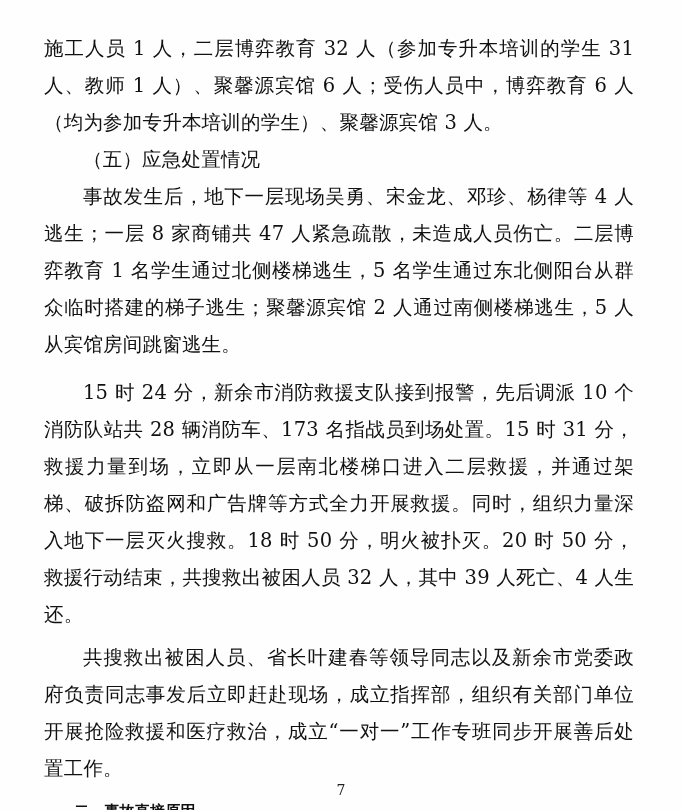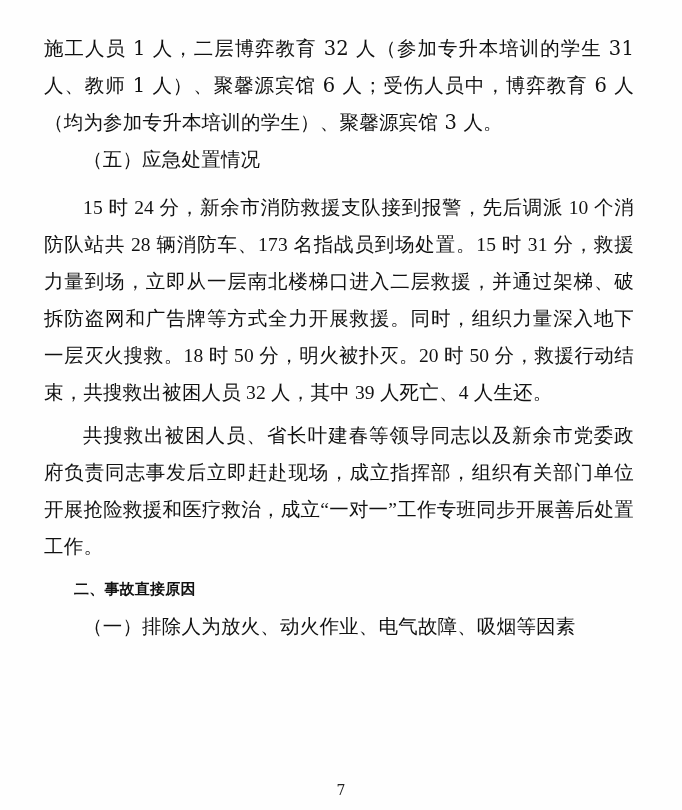--- a/index.html
+++ b/index.html
@@ -27,21 +27,20 @@
     line-height: 37px;
     text-align: justify;
     text-justify: inter-ideograph;
     letter-spacing: 0.2px;
   }
   p {
     margin: 0;
   }
   .indent {
     text-indent: 2em;
-    font-family: Liberation Serif, serif;
   }
   .heading {
     font-weight: bold;
     text-indent: 2em;
     font-size: 15px;
     line-height: 37px;
   }
   .gap {
     height: 11px;
   }
@@ -63,20 +62,21 @@
 <body>
 
 <div class="page">
 
   <div class="body-text">
 
     <p class="flush">施工人员 1 人，二层博弈教育 32 人（参加专升本培训的学生 31 人、教师 1 人）、聚馨源宾馆 6 人；受伤人员中，博弈教育 6 人（均为参加专升本培训的学生）、聚馨源宾馆 3 人。</p>
 
     <p class="indent">（五）应急处置情况</p>
 
+    <p class="indent">事故发生后，地下一层现场吴勇、宋金龙、邓珍、杨律等 4 人逃生；一层 8 家商铺共 47 人紧急疏散，未造成人员伤亡。二层博弈教育 1 名学生通过北侧楼梯逃生，5 名学生通过东北侧阳台从群众临时搭建的梯子逃生；聚馨源宾馆 2 人通过南侧楼梯逃生，5 人从宾馆房间跳窗逃生。</p>
 
     <div class="gap"></div>
 
     <p class="indent">15 时 24 分，新余市消防救援支队接到报警，先后调派 10 个消防队站共 28 辆消防车、173 名指战员到场处置。15 时 31 分，救援力量到场，立即从一层南北楼梯口进入二层救援，并通过架梯、破拆防盗网和广告牌等方式全力开展救援。同时，组织力量深入地下一层灭火搜救。18 时 50 分，明火被扑灭。20 时 50 分，救援行动结束，共搜救出被困人员 32 人，其中 39 人死亡、4 人生还。</p>
 
     <div class="gap-sm"></div>
 
     <p class="indent">共搜救出被困人员、省长叶建春等领导同志以及新余市党委政府负责同志事发后立即赶赴现场，成立指挥部，组织有关部门单位开展抢险救援和医疗救治，成立“一对一”工作专班同步开展善后处置工作。</p>
 
     <div class="gap-sm"></div>

